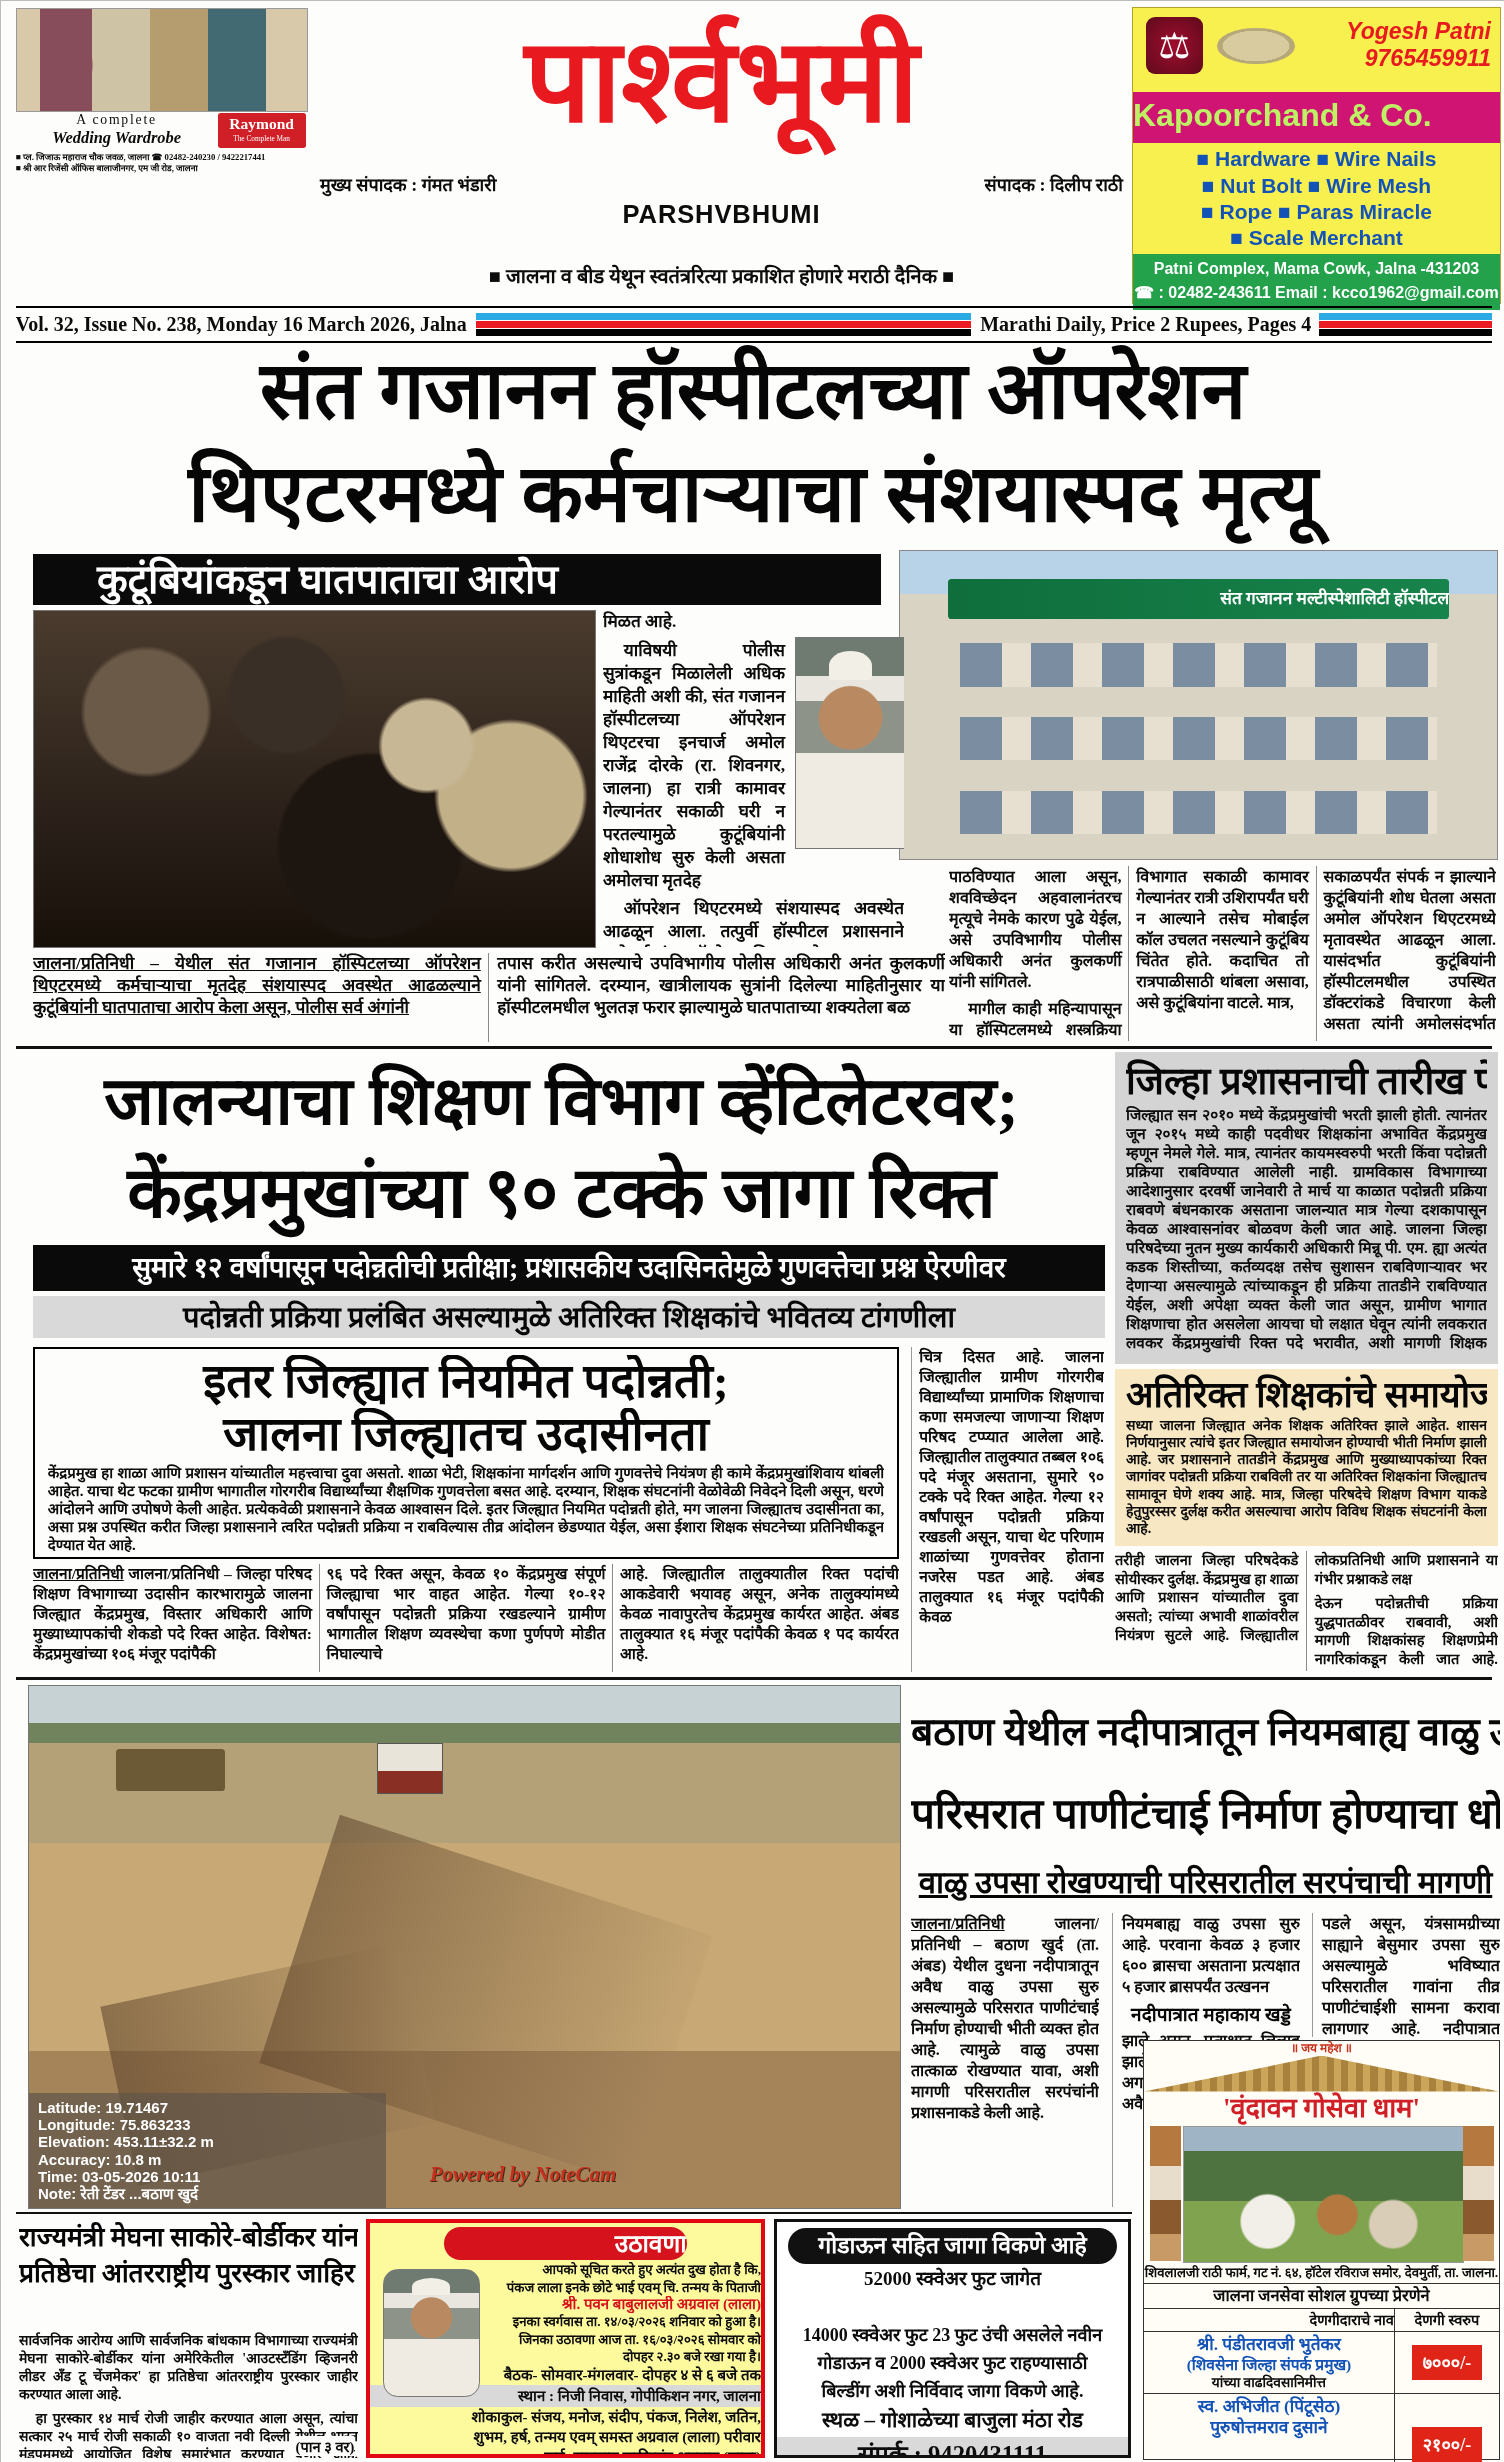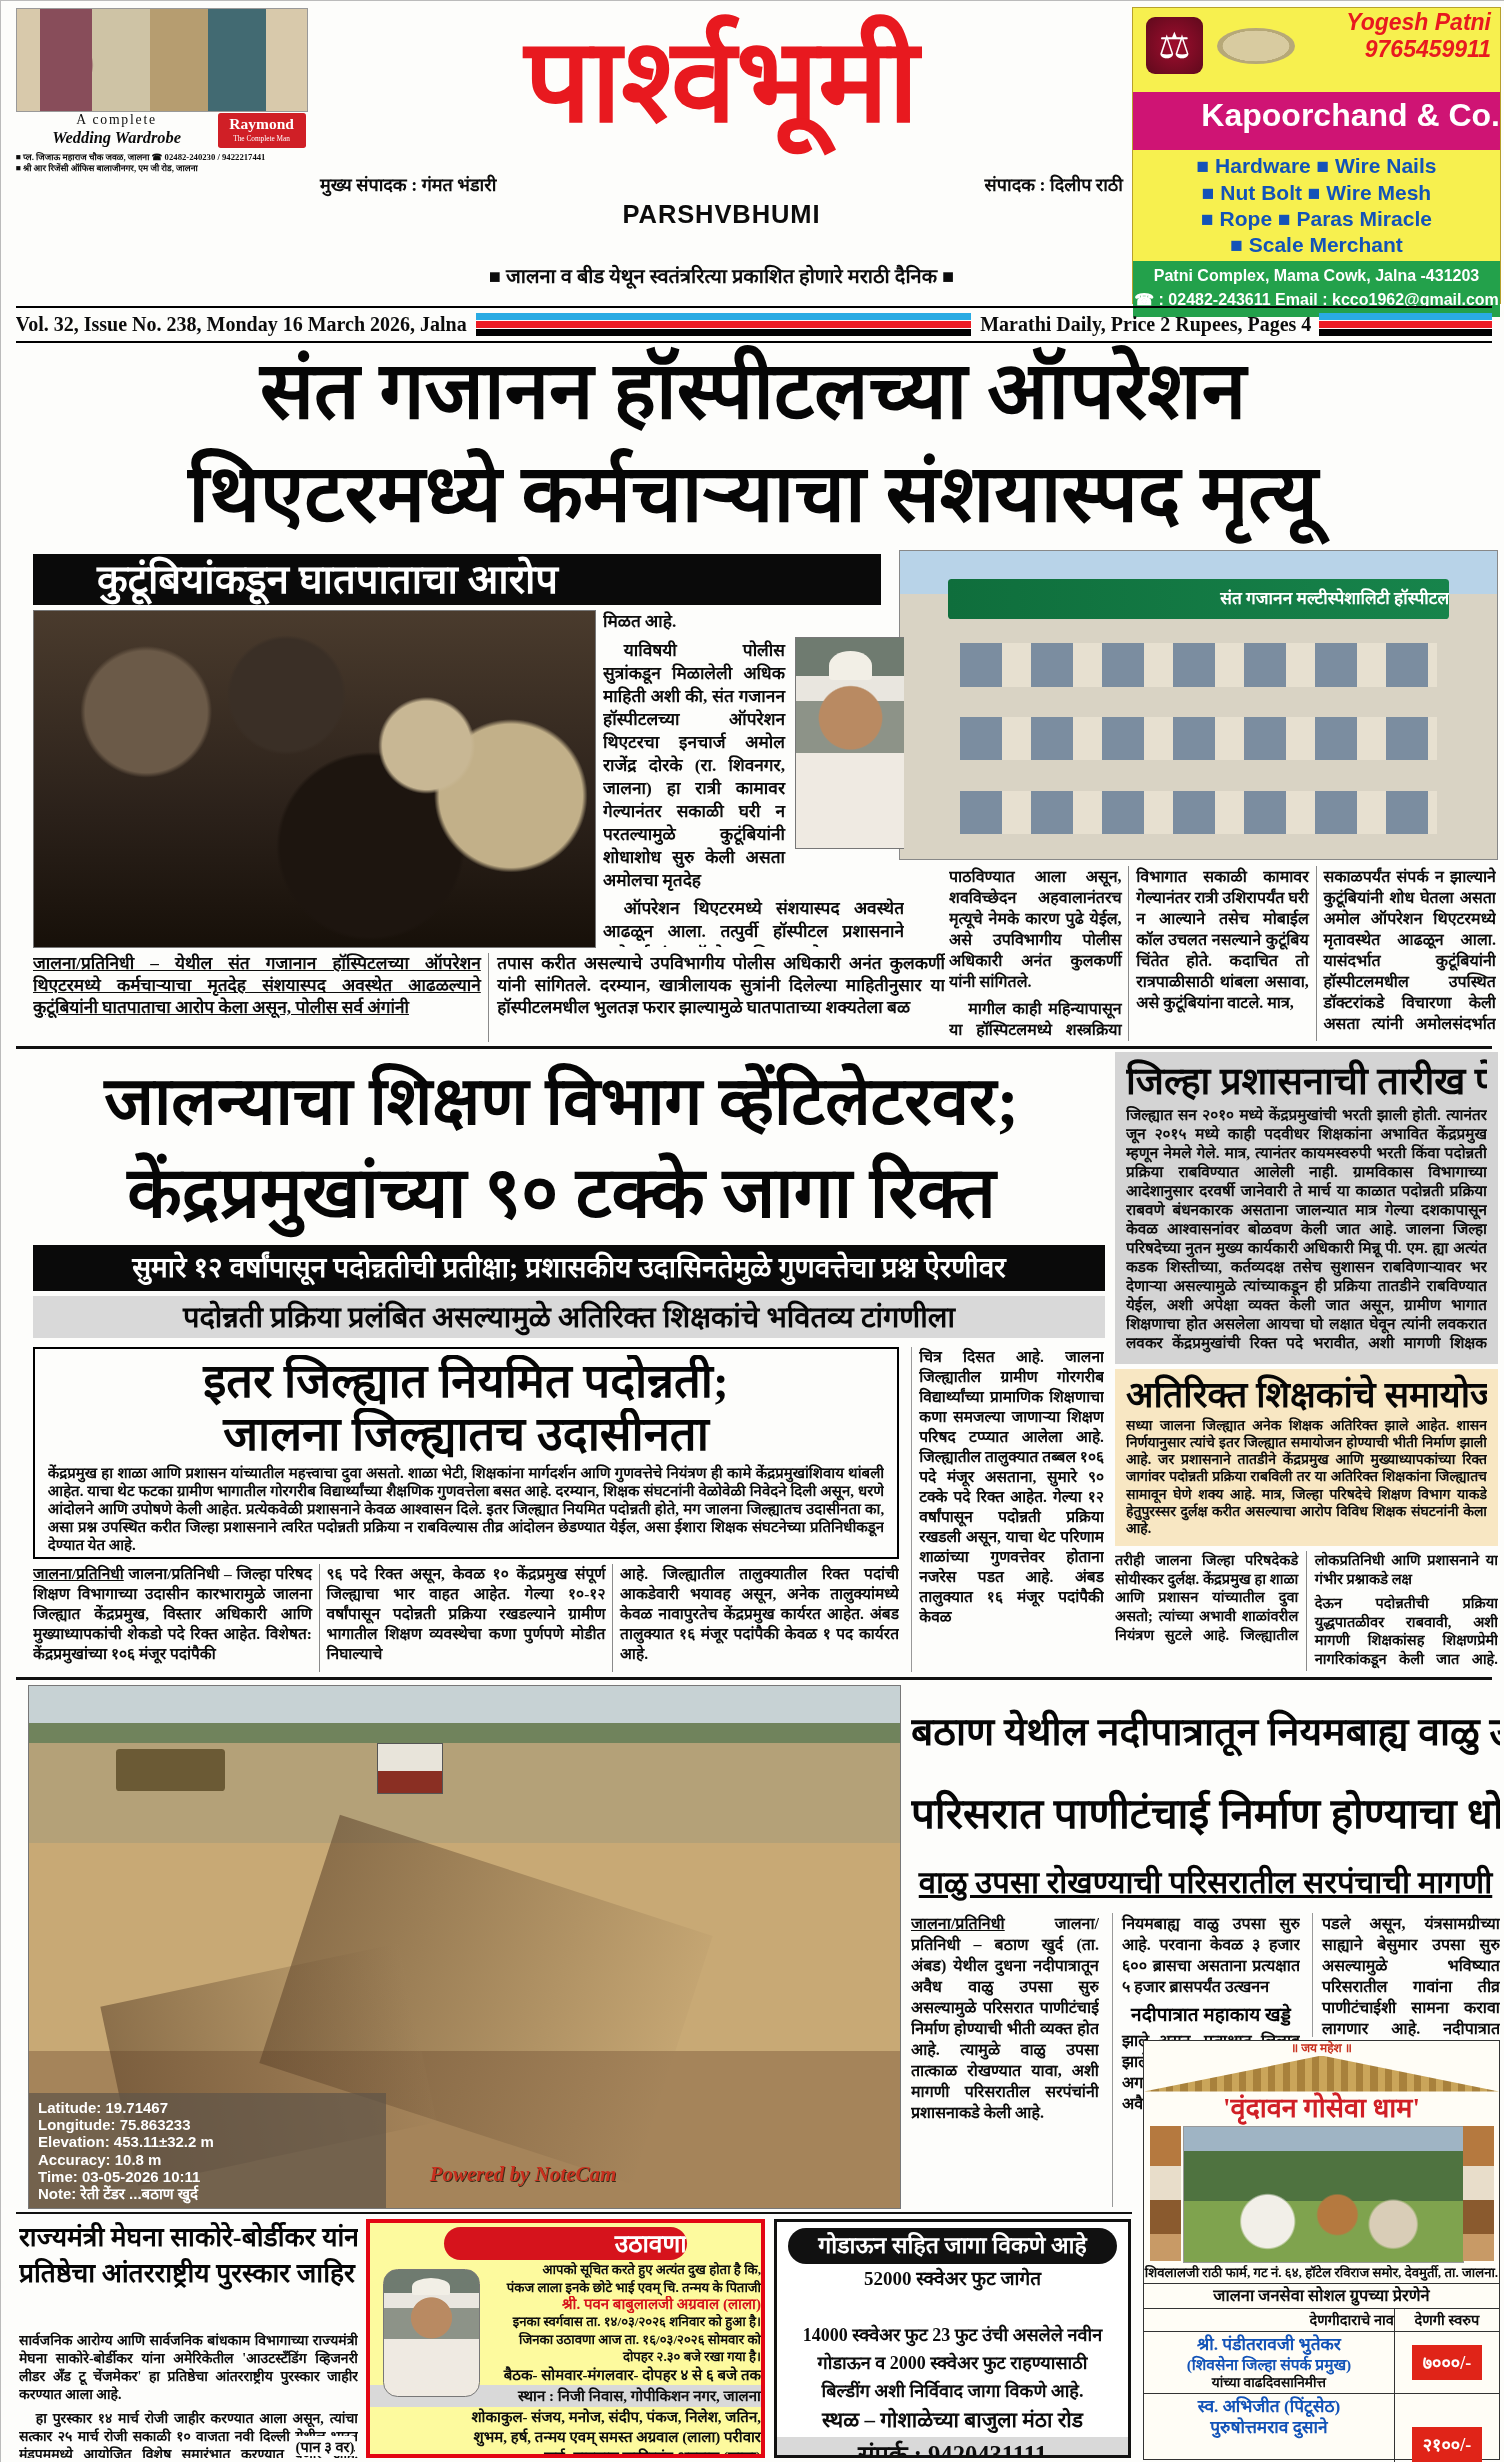--- a/index.html
+++ b/index.html
@@ -72,26 +72,26 @@
     <span>मुख्य संपादक : गंमत भंडारी</span>
     <span>संपादक : दिलीप राठी</span>
   </div>
   <div class="abs nw" style="left:319px;top:199px;width:803px;text-align:center;font-size:25.5px;font-weight:900;letter-spacing:0.9px;font-family:'Liberation Sans',sans-serif;">PARSHVBHUMI</div>
   <div class="abs nw" style="left:319px;top:261px;width:803px;text-align:center;font-size:20px;font-weight:900;">■ जालना व बीड येथून स्वतंत्ररित्या प्रकाशित होणारे मराठी दैनिक ■</div>
 
   <div class="abs" style="left:1131px;top:5.5px;width:367px;height:295px;background:#f7f04f;border:1.8px solid #b7a12c;font-family:'Liberation Sans',sans-serif;">
     <div style="position:relative;height:84px;">
       <div style="position:absolute;left:12.8px;top:9px;width:57px;height:57px;background:radial-gradient(circle at 50% 50%,#a00d2e,#5e0a1c);border-radius:9px;color:#fff;text-align:center;font-size:36px;line-height:57px;">⚖</div>
       <div style="position:absolute;left:84px;top:20px;width:78px;height:36px;background:radial-gradient(ellipse at 50% 50%,#d8cba0 0 60%,#b6a878 61%);border-radius:50%;"></div>
-      <div style="position:absolute;right:9px;top:1px;text-align:right;color:#e8191f;font-weight:900;font-style:italic;">
+      <div style="position:absolute;right:9px;top:10px;text-align:right;color:#e8191f;font-weight:900;font-style:italic;">
         <div style="font-size:23px;">Yogesh Patni</div>
         <div style="font-size:23px;">9765459911</div>
       </div>
     </div>
-    <div class="nw" style="height:58px;background:#cf1474;color:#ffffff;font-size:32px;font-weight:900;text-align:right;line-height:47px;">Kapoorchand &amp; Co.</div>
+    <div class="nw" style="height:51px;background:#cf1474;color:#bef264;font-size:32px;font-weight:900;text-align:left;line-height:47px;">Kapoorchand &amp; Co.</div>
     <div style="height:108px;text-align:center;color:#1353b8;font-weight:900;font-size:21px;line-height:26.4px;padding-top:3.6px;">
       <div>■ Hardware ■ Wire Nails</div>
       <div>■ Nut Bolt ■ Wire Mesh</div>
       <div>■ Rope ■ Paras Miracle</div>
       <div>■ Scale Merchant</div>
     </div>
     <div style="height:53px;background:#23a14b;color:#fff;text-align:center;font-weight:700;font-size:16px;line-height:24px;padding-top:2.7px;">
       <div class="nw">Patni Complex, Mama Cowk, Jalna -431203</div>
       <div class="nw">☎ : 02482-243611 Email : kcco1962@gmail.com</div>
     </div>

